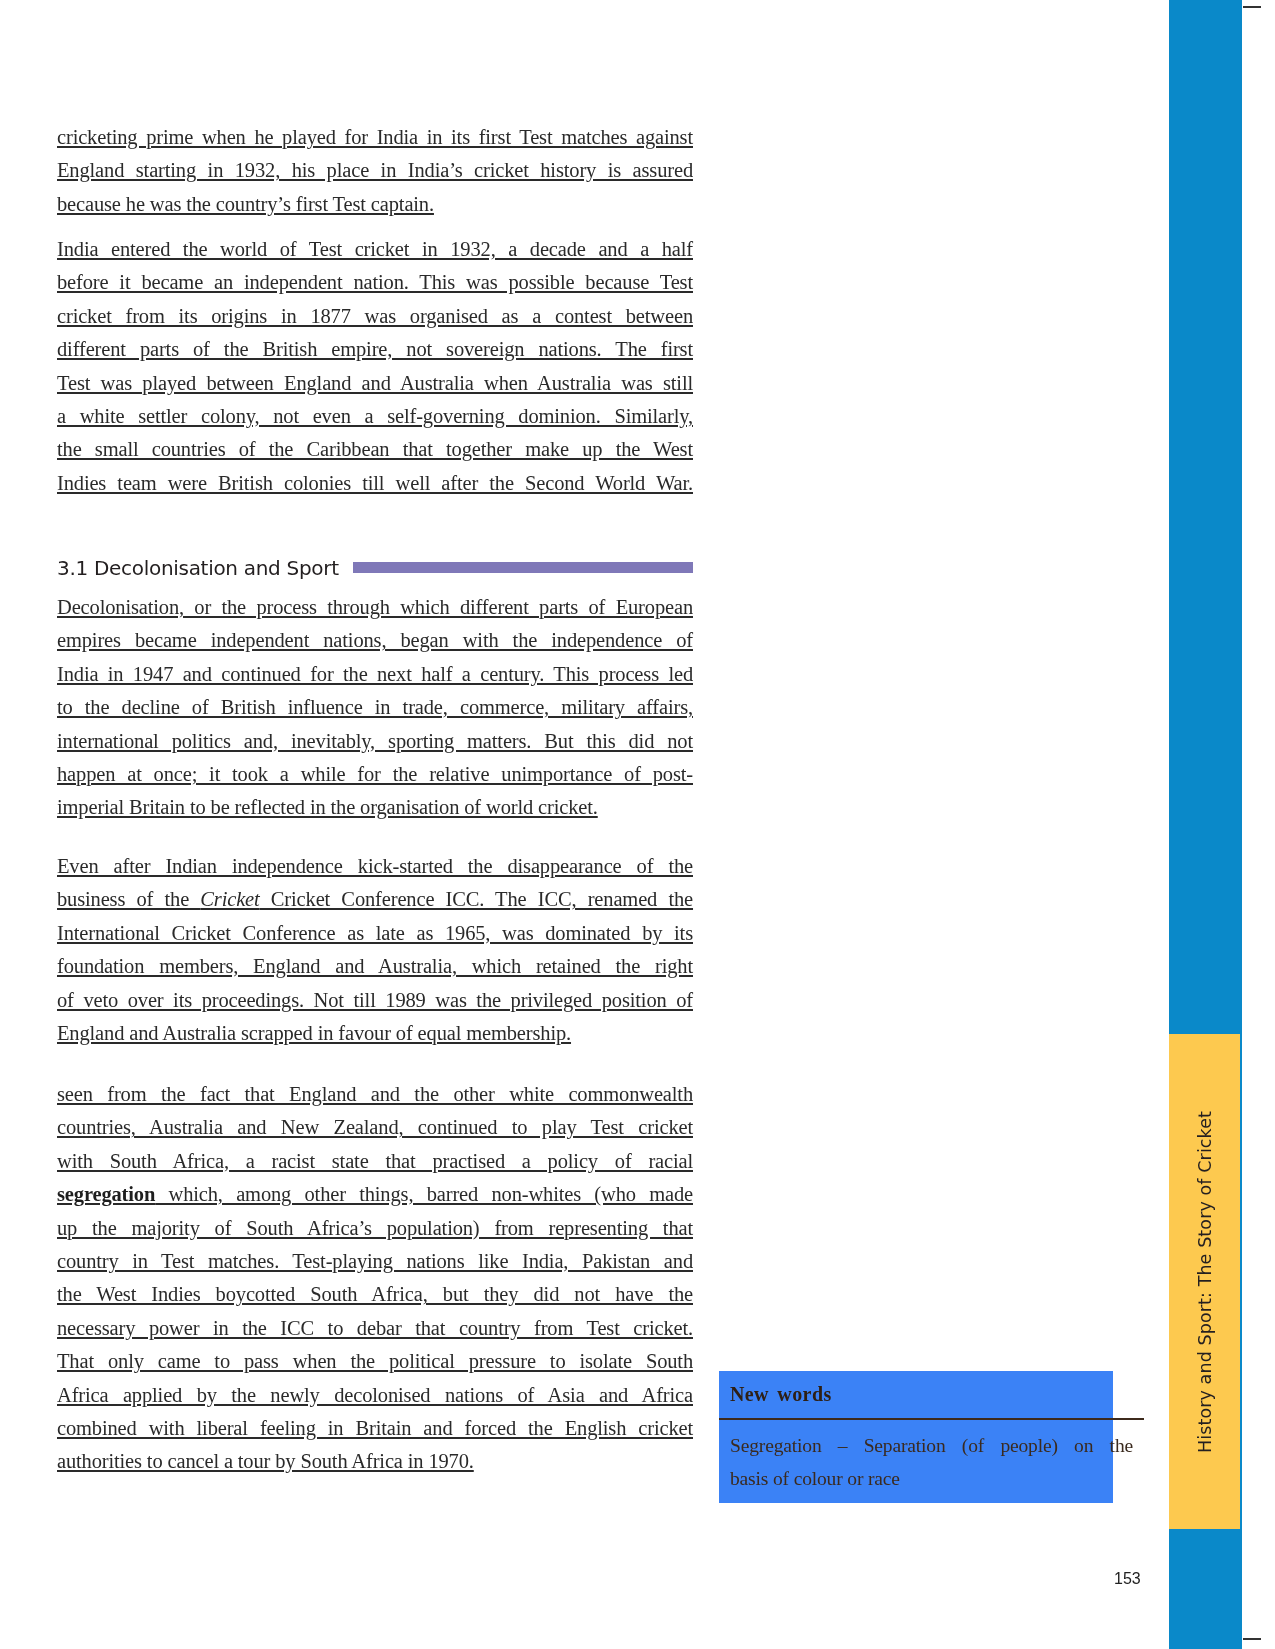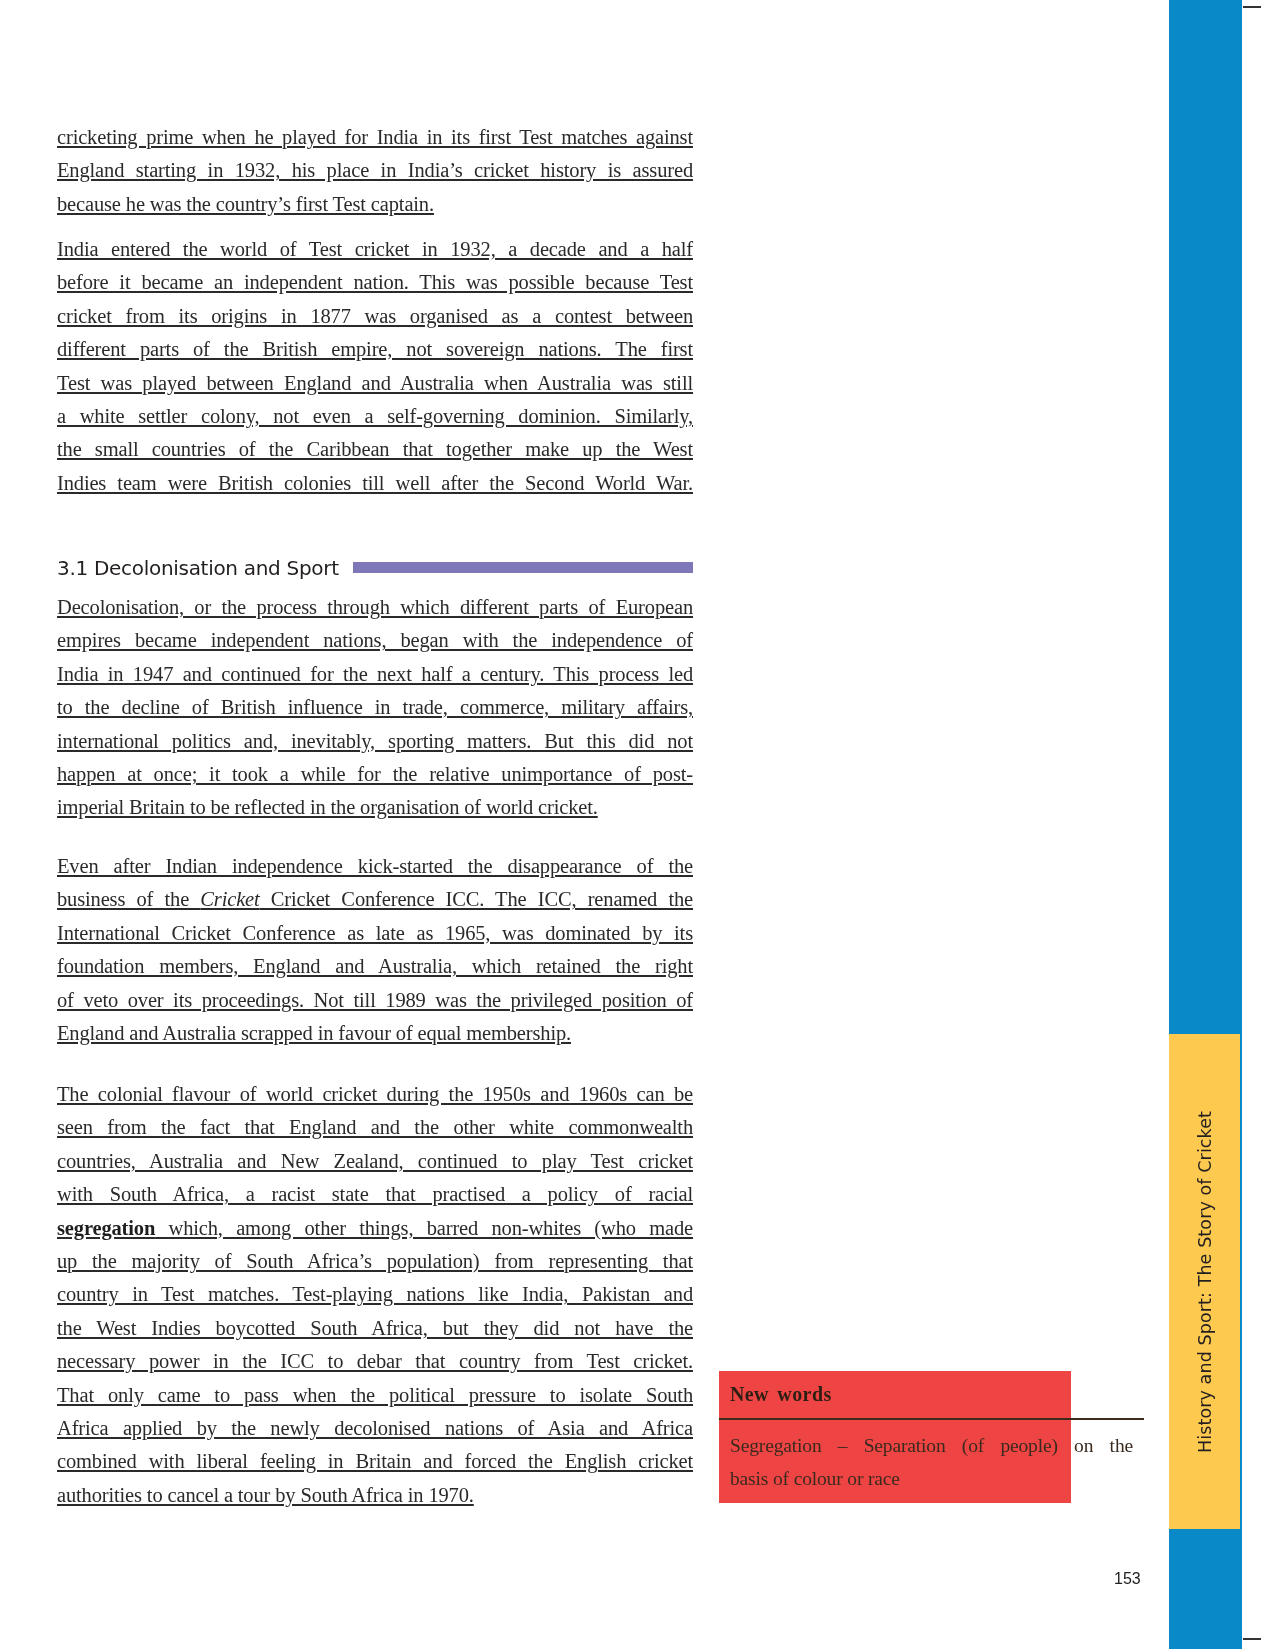--- a/index.html
+++ b/index.html
@@ -34,21 +34,21 @@
     transform: translate(-50%, -50%) rotate(-90deg);
     white-space: nowrap; font-family: "DejaVu Sans", "Liberation Sans", sans-serif;
     font-size: 17.5px; color: #231f20; letter-spacing: 0.1px;
   }
   .crop { position: absolute; left: 1243px; width: 18px; height: 2px; background: #333; }
   .page-num {
     position: absolute; left: 1114px; top: 1570px; font-family: "Liberation Sans", sans-serif;
     font-size: 16px; color: #222;
   }
   .newwords {
-    position: absolute; left: 719px; top: 1371px; width: 352px; height: 132px; background: #ef4444;
+    position: absolute; left: 719px; top: 1371px; width: 394px; height: 132px; background: #3b82f6;
   }
   .nw-title {
     position: absolute; left: 11px; top: 12px; font-weight: bold; font-size: 20px; color: #2e1f14;
     letter-spacing: 0.4px; word-spacing: 3px;
   }
   .nw-rule { position: absolute; left: 0; top: 47px; width: 425px; height: 2px; background: #3d2a1c; }
   .nw-body { position: absolute; left: 11px; top: 58px; width: 403px; }
   .nw-body .line { font-size: 19.5px; height: 33px; line-height: 33px; color: #3a2a1e; }
   b.kw { font-weight: bold; color: #1e1e1e; }
   i { font-style: italic; }
@@ -87,21 +87,20 @@
   <div class="para" style="top:831px;margin-top:19px;">
     <span class="line">Even after Indian independence kick-started the disappearance of the</span>
     <span class="line"><span>business of the </span><i>Cricket</i><span> Cricket Conference ICC. The ICC, renamed the</span></span>
     <span class="line">International Cricket Conference as late as 1965, was dominated by its</span>
     <span class="line">foundation members, England and Australia, which retained the right</span>
     <span class="line">of veto over its proceedings. Not till 1989 was the privileged position of</span>
     <span class="line last">England and Australia scrapped in favour of equal membership.</span>
   </div>
 
   <div class="para" style="top:1078px;">
-    <span class="line">The colonial flavour of world cricket during the 1950s and 1960s can be</span>
     <span class="line">seen from the fact that England and the other white commonwealth</span>
     <span class="line">countries, Australia and New Zealand, continued to play Test cricket</span>
     <span class="line">with South Africa, a racist state that practised a policy of racial</span>
     <span class="line"><b class="kw">segregation</b><span> which, among other things, barred non-whites (who made</span></span>
     <span class="line">up the majority of South Africa’s population) from representing that</span>
     <span class="line">country in Test matches. Test-playing nations like India, Pakistan and</span>
     <span class="line">the West Indies boycotted South Africa, but they did not have the</span>
     <span class="line">necessary power in the ICC to debar that country from Test cricket.</span>
     <span class="line">That only came to pass when the political pressure to isolate South</span>
     <span class="line">Africa applied by the newly decolonised nations of Asia and Africa</span>

